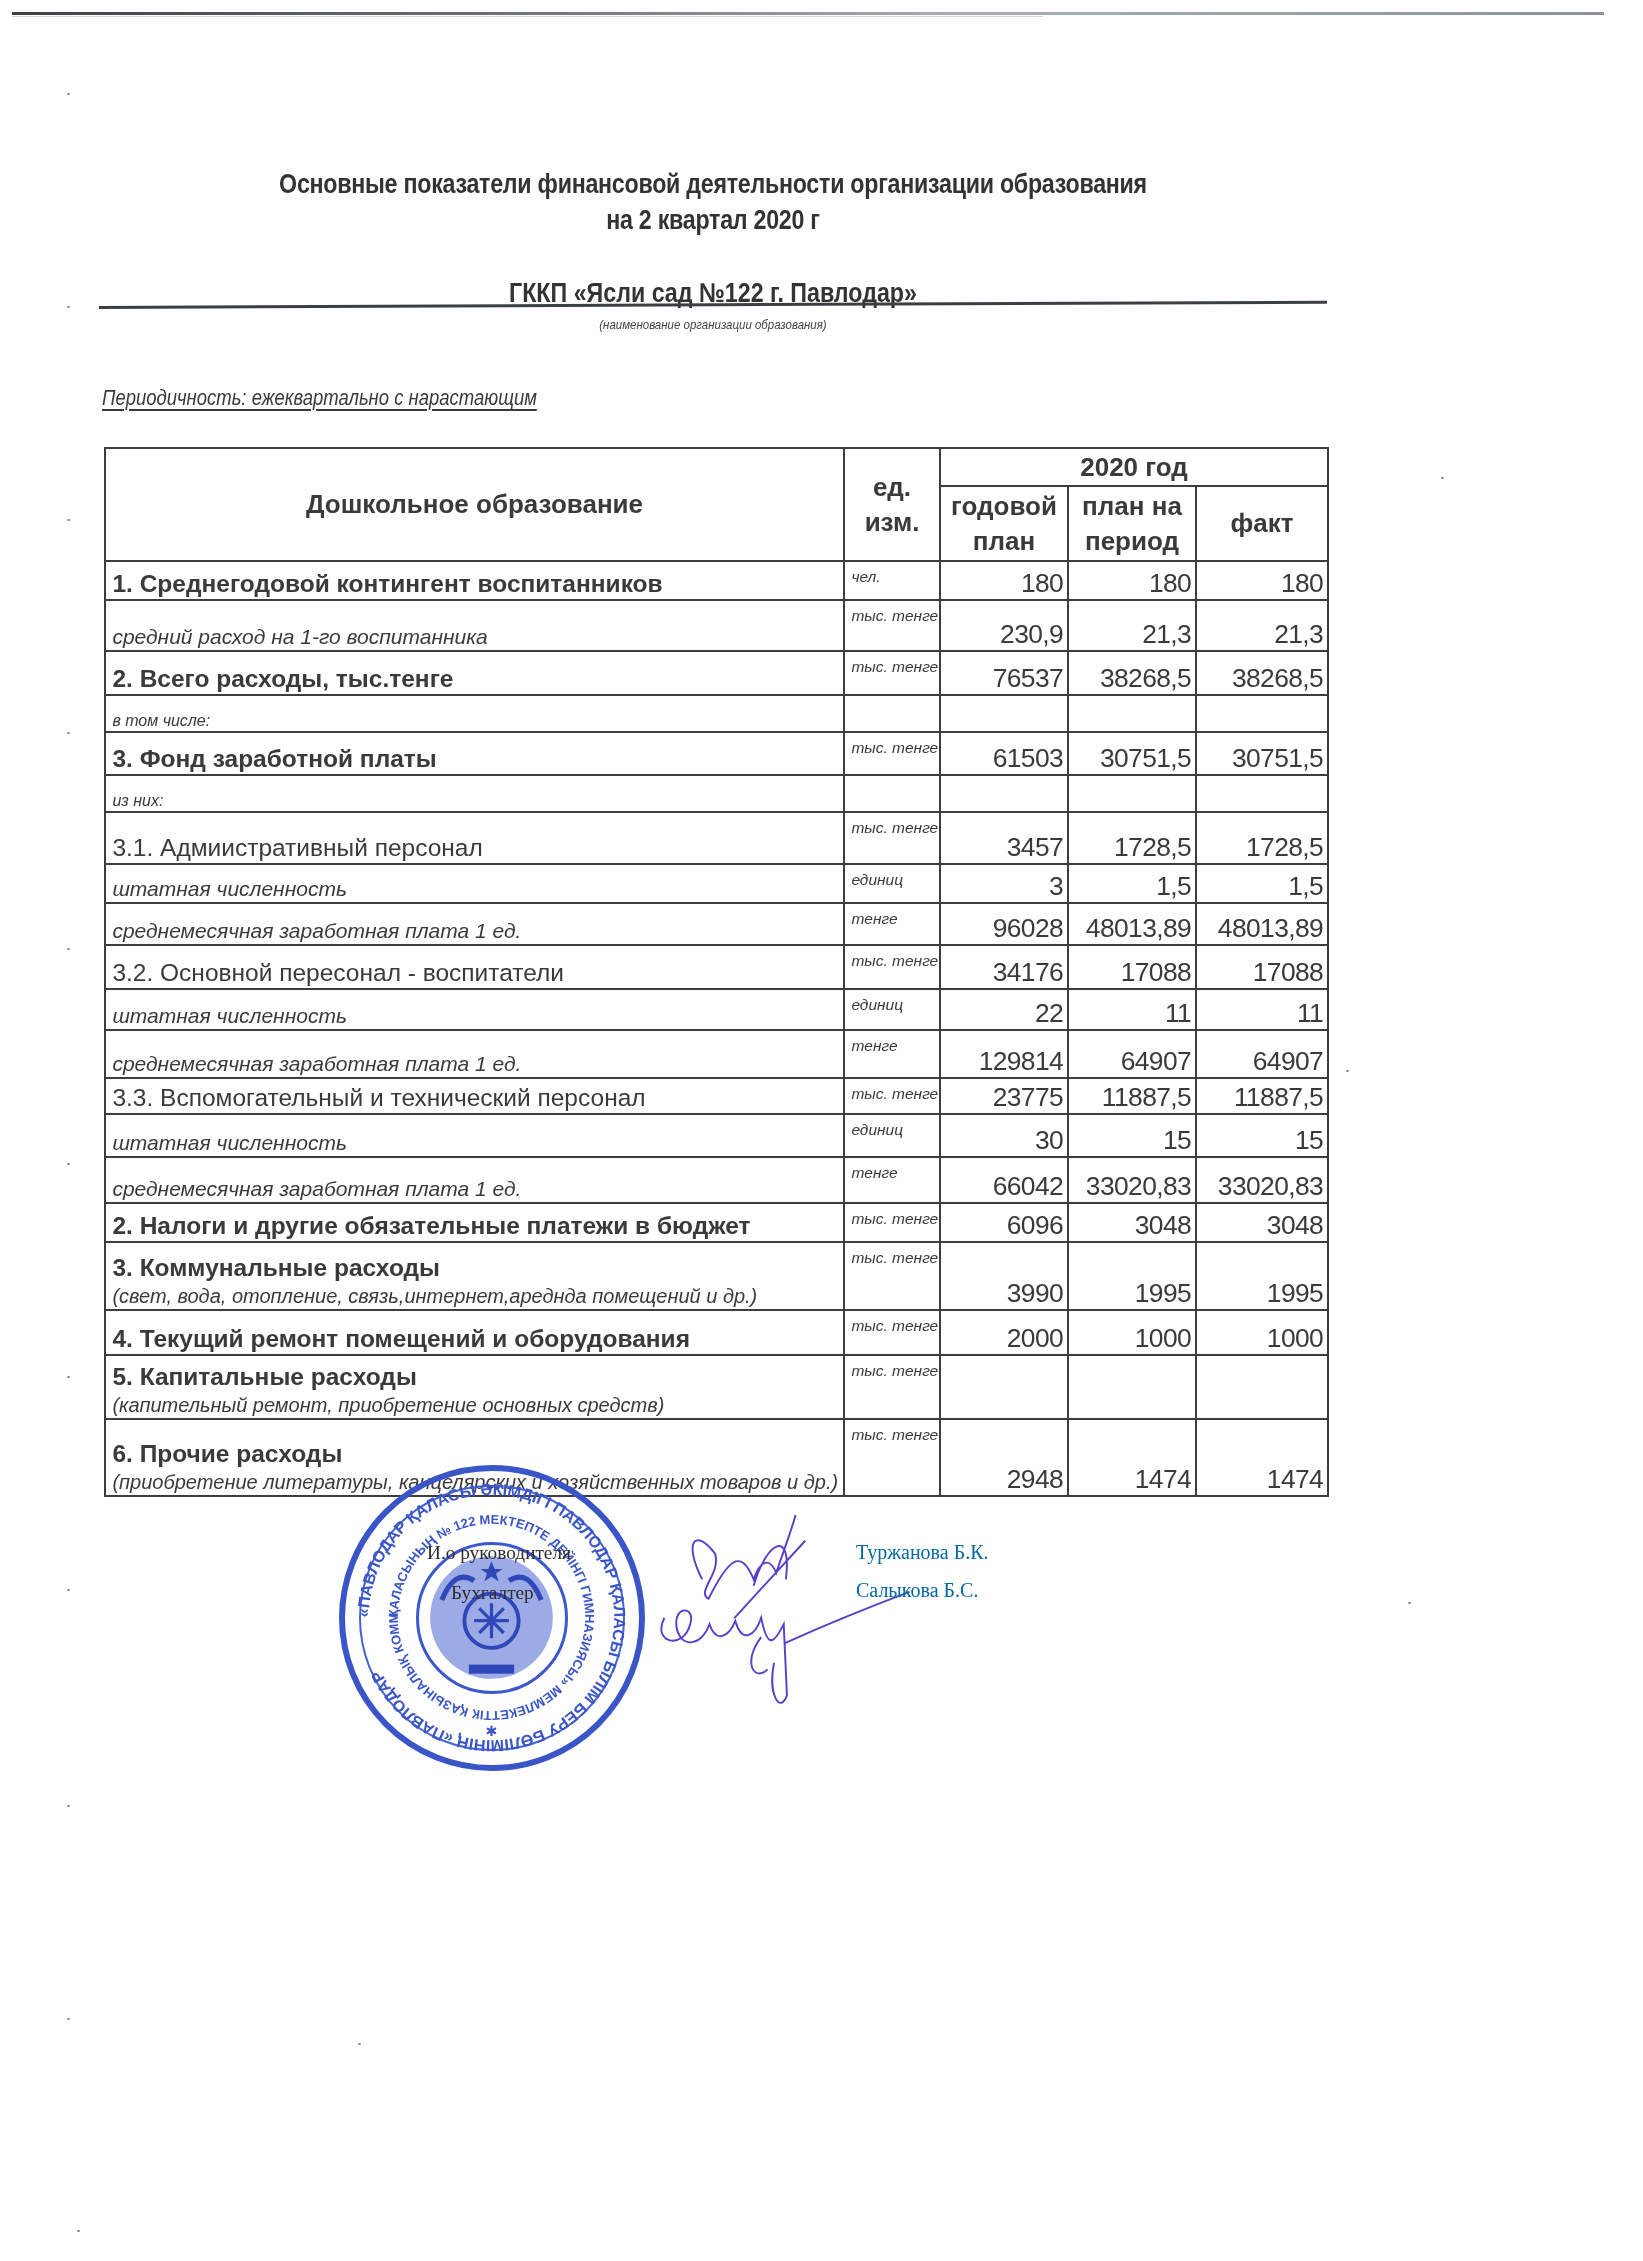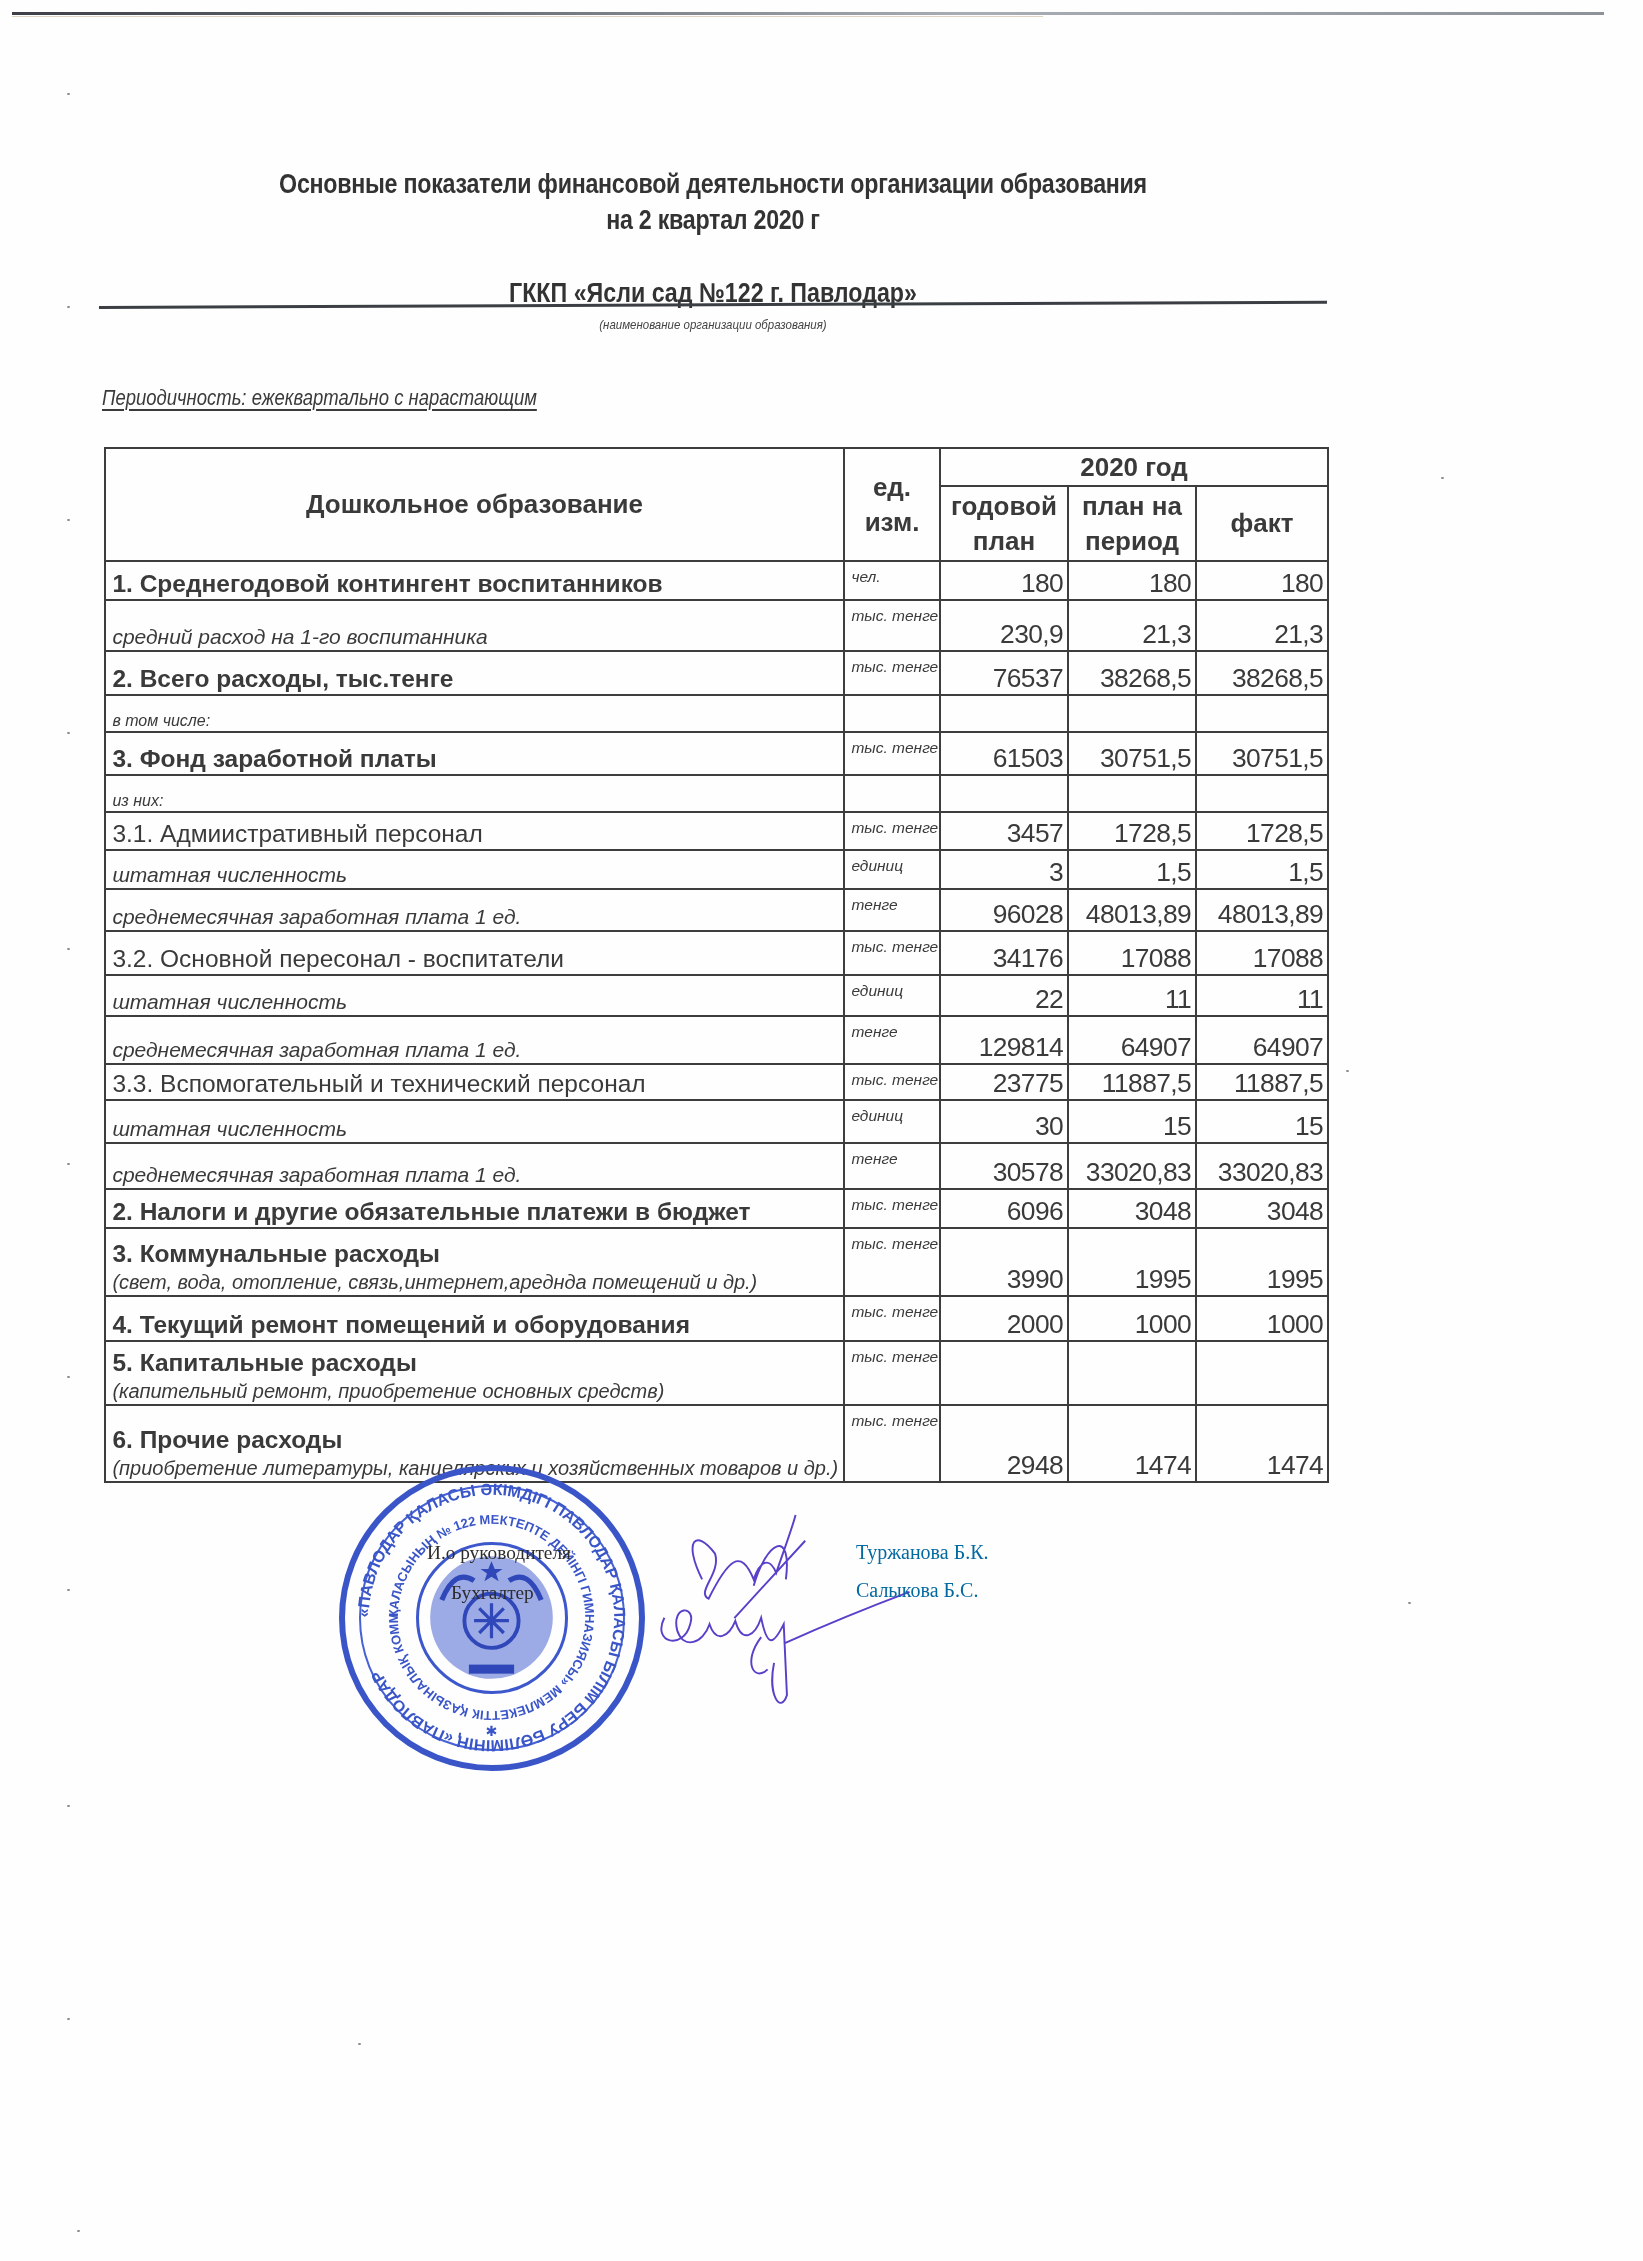--- a/index.html
+++ b/index.html
@@ -121,21 +121,21 @@
         <td class="num">30751,5</td>
         <td class="num">30751,5</td>
       </tr>
       <tr style="height: 37px;">
         <td class="name small-it"><span>из них:</span></td>
         <td class="unit"></td>
         <td class="num"></td>
         <td class="num"></td>
         <td class="num"></td>
       </tr>
-      <tr style="height: 38px; border-radius: 23px;">
+      <tr style="height: 52px; border-radius: 23px;">
         <td class="name plain"><span>3.1. Адмиистративный персонал</span></td>
         <td class="unit">тыс. тенге</td>
         <td class="num">3457</td>
         <td class="num">1728,5</td>
         <td class="num">1728,5</td>
       </tr>
       <tr style="height: 39px;">
         <td class="name italic"><span>штатная численность</span></td>
         <td class="unit">единиц</td>
         <td class="num">3</td>
@@ -180,21 +180,21 @@
       <tr style="height: 43px;">
         <td class="name italic"><span>штатная численность</span></td>
         <td class="unit">единиц</td>
         <td class="num">30</td>
         <td class="num">15</td>
         <td class="num">15</td>
       </tr>
       <tr style="height: 46px;">
         <td class="name italic"><span>среднемесячная заработная плата 1 ед.</span></td>
         <td class="unit">тенге</td>
-        <td class="num">30578</td>
+        <td class="num">66042</td>
         <td class="num">33020,83</td>
         <td class="num">33020,83</td>
       </tr>
       <tr style="height: 39px;">
         <td class="name bold"><span>2. Налоги и другие обязательные платежи в бюджет</span></td>
         <td class="unit">тыс. тенге</td>
         <td class="num">6096</td>
         <td class="num">3048</td>
         <td class="num">3048</td>
       </tr>

